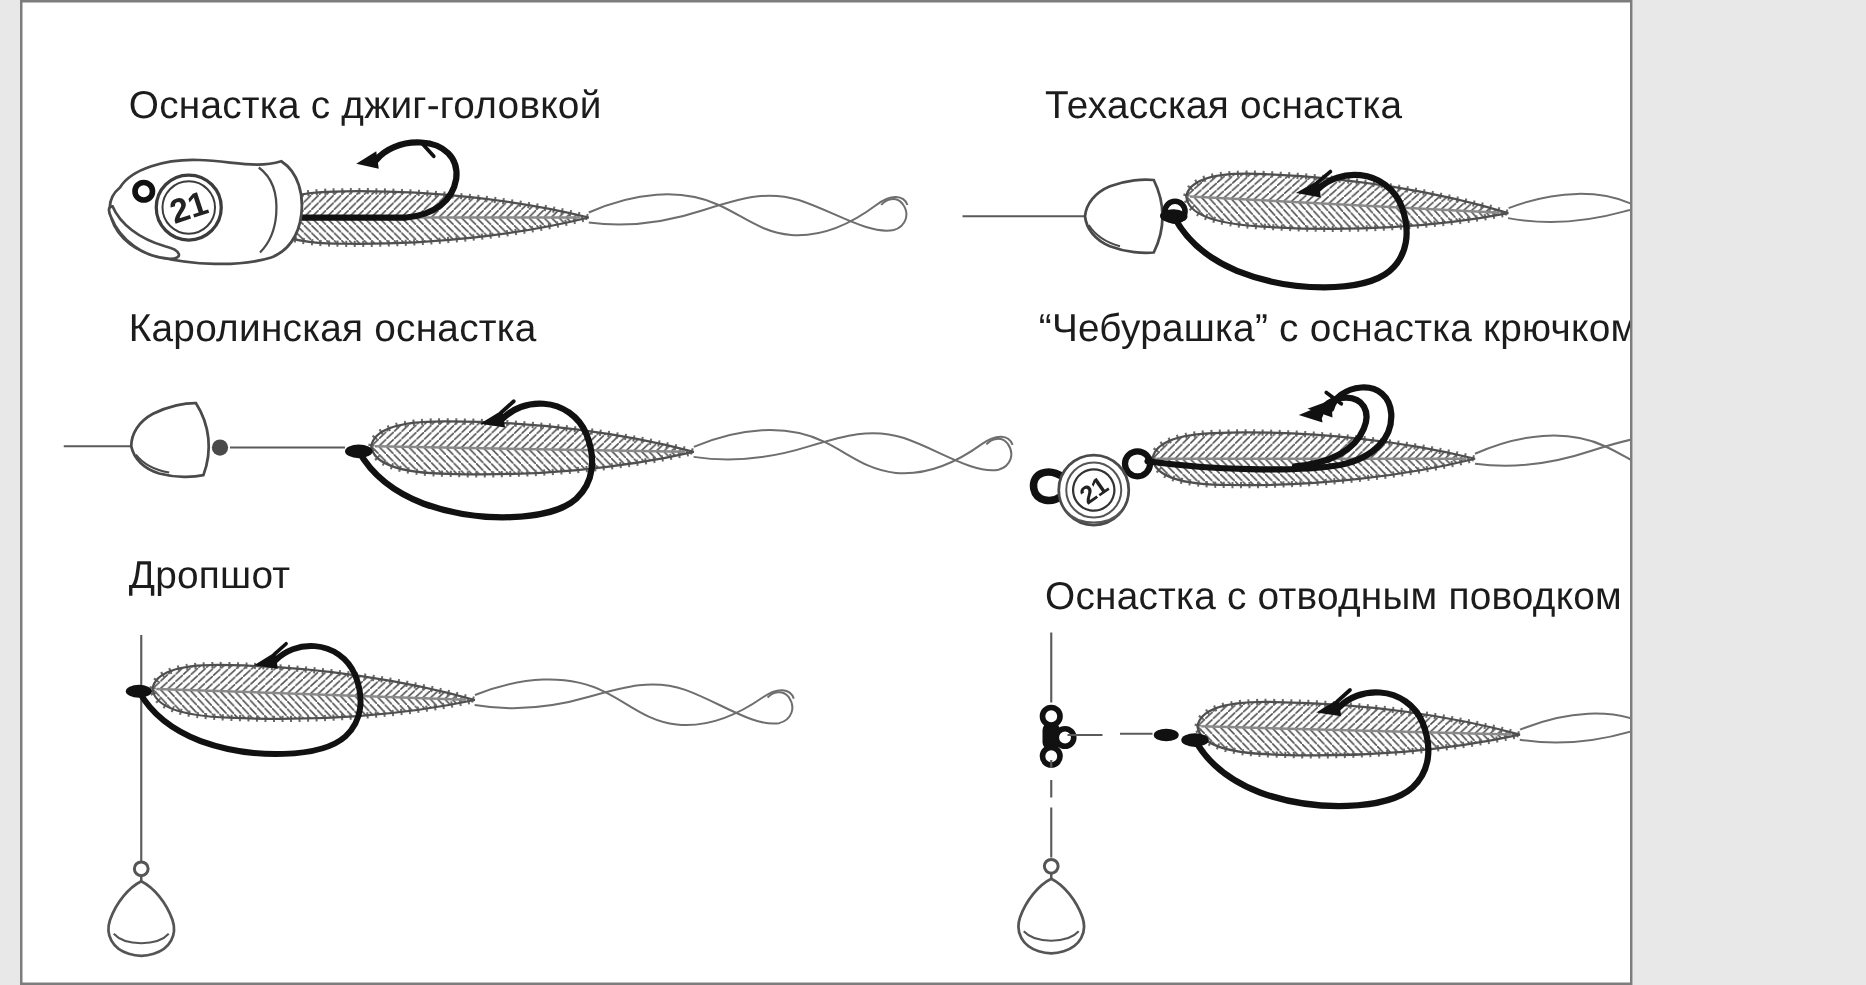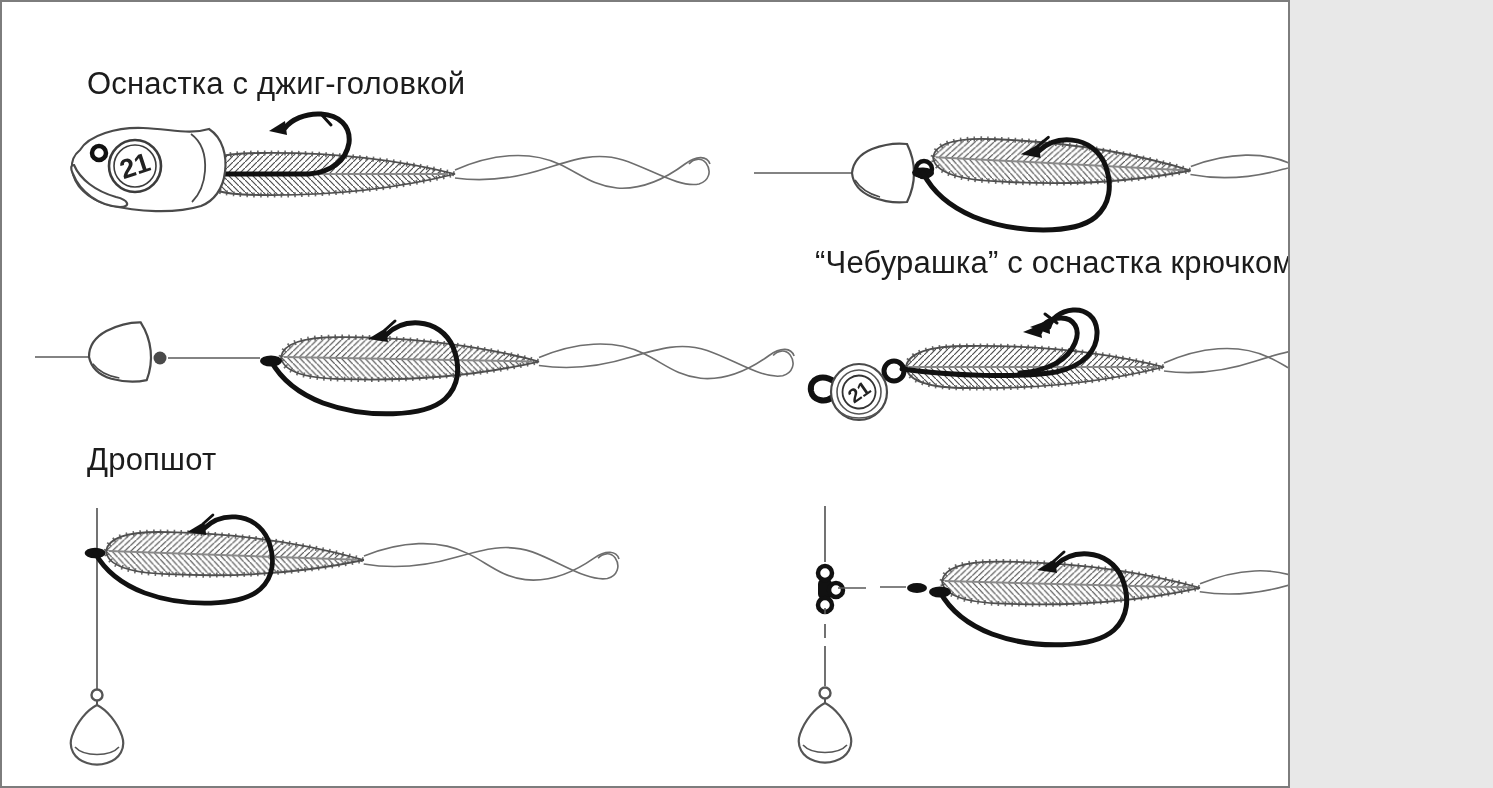--- a/index.html
+++ b/index.html
@@ -4,20 +4,21 @@
 <style>
   html,body{margin:0;padding:0;background:#e8e8e8;}
   #canvas{
     position:relative;
     width:1290px;height:788px;
     background:#fff;
     border:2px solid #7d7d7d;
     box-sizing:border-box;
     font-family:"Liberation Sans",sans-serif;
     overflow:hidden;
+    margin-left:16px;
   }
   .rig-label{
     position:absolute;
     font-size:31px;
     color:#1c1c1c;
     letter-spacing:0.2px;
     white-space:nowrap;
   }
   svg{position:absolute;overflow:visible;}
   svg text{font-family:"Liberation Sans",sans-serif;font-weight:bold;fill:#222;text-anchor:middle;}
@@ -94,34 +95,36 @@
       <path d="M56,-32 C67,-24 71,-10 70,5 C69,19 64,29 57,36" fill="none" stroke="#4a4a4a" stroke-width="1.8"></path>
       <circle cx="-36" cy="-13" r="7" class="ring"></circle>
       <circle r="26" fill="#fff" stroke="#3c3c3c" stroke-width="2.6"></circle>
       <circle r="21" fill="none" stroke="#3c3c3c" stroke-width="1.6"></circle>
       <g transform="rotate(-18)">
         <text font-size="27" dy="9">21</text>
       </g>
     </g>
   </svg>
 
+  <div class="rig-label" style="left:818px;top:64px">Техасская оснастка</div>
   <svg style="left:750px;top:105px" width="700" height="135" viewBox="0 0 700 135">
     <path class="ln" d="M2,66 H100"></path>
     <g transform="translate(100,66)">
         <use href="#bullet"></use>
       </g>
     <circle cx="172" cy="62" r="8" class="ring"></circle>
     <g transform="translate(181,50) rotate(3)">
         <use href="#worm"></use>
       </g>
     <g transform="translate(173,66) rotate(2)">
         <use href="#ohook"></use>
       </g>
   </svg>
 
+  <div class="rig-label" style="left:85px;top:243px">Каролинская оснастка</div>
   <svg style="left:25px;top:305px" width="780" height="125" viewBox="0 0 780 125">
     <path class="ln" d="M8,50 H62"></path>
     <g transform="translate(62,50) rotate(-6)">
         <use href="#bullet"></use>
       </g>
     <circle cx="133" cy="51" r="6.5" fill="#4a4a4a"></circle>
     <path class="ln" d="M141,51 H233"></path>
     <g transform="translate(254,50) rotate(1)">
         <use href="#worm"></use>
       </g>
@@ -162,20 +165,21 @@
         <use href="#worm"></use>
       </g>
     <g transform="translate(37,53) scale(0.95)">
         <use href="#ohook"></use>
       </g>
     <g transform="translate(37,195)">
         <use href="#dropw"></use>
       </g>
   </svg>
 
+  <div class="rig-label" style="left:818px;top:457px">Оснастка с отводным поводком</div>
   <svg style="left:788px;top:498px" width="692" height="285" viewBox="0 0 692 285">
     <path class="ln" d="M35,6 V62"></path>
     <g transform="translate(35,89)">
         <use href="#swivel3"></use>
       </g>
     <path class="ln" d="M48,88 H76 M90,87 H116"></path>
     <ellipse cx="127" cy="88" rx="10" ry="5" fill="#111"></ellipse>
     <g transform="translate(152,81) rotate(1.5)">
         <use href="#worm"></use>
       </g>

